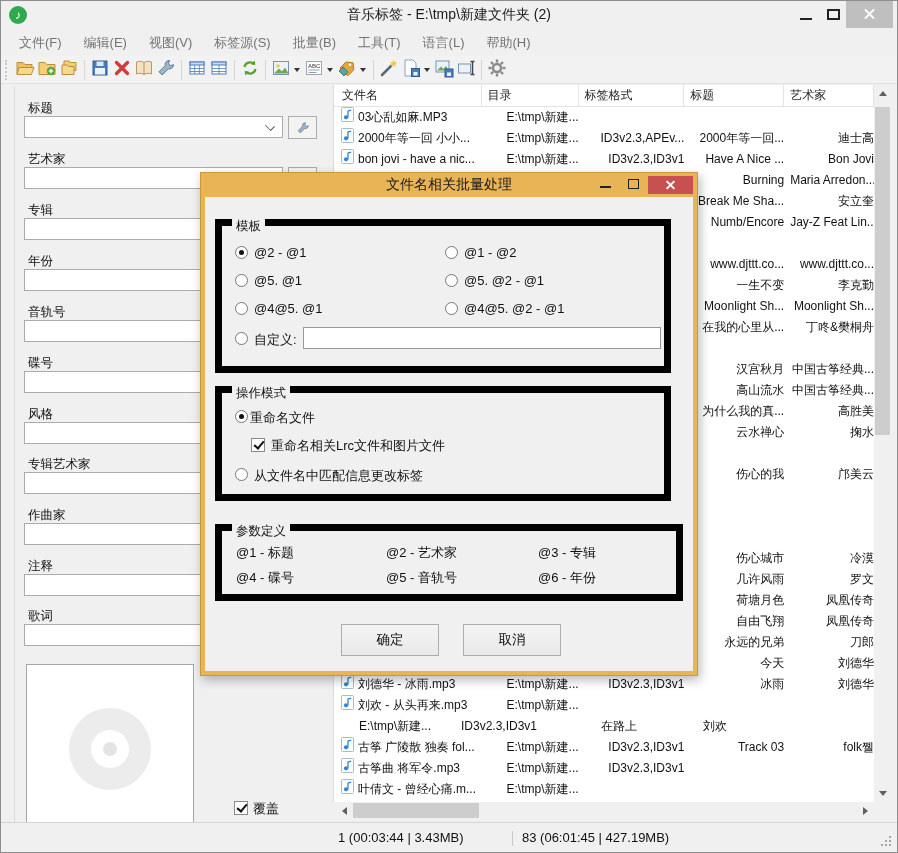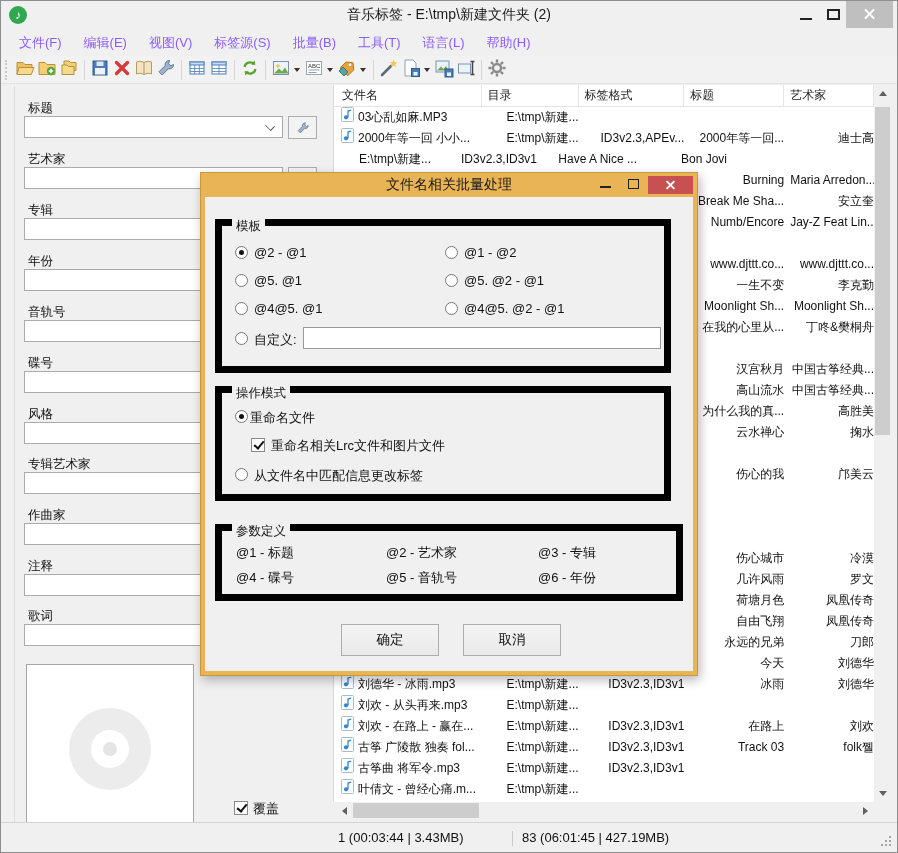--- a/index.html
+++ b/index.html
@@ -12,21 +12,21 @@
   .app-icon { position:absolute; left:9px; top:6px; width:18px; height:18px; border-radius:50%; background:#2FA84F; color:#fff; font-size:12px; line-height:18px; text-align:center; }
   .win-title { position:absolute; left:0; top:0; width:100%; text-align:center; font-size:14px; line-height:28px; color:#1b1b1b; }
   .win-min { position:absolute; left:800px; top:18px; width:12px; height:2px; background:#222; }
   .win-max { position:absolute; left:827px; top:9px; width:13px; height:11px; border:2px solid #222; background:transparent; }
   .win-close { position:absolute; left:846px; top:1px; width:47px; height:27px; background:#BFBFBF; }
   .win-close .x1,.win-close .x2 { position:absolute; left:17px; top:12px; width:13px; height:2px; background:#fff; }
   .win-close .x1 { transform:rotate(45deg); } .win-close .x2 { transform:rotate(-45deg); }
 
   
   .menubar { position:absolute; left:8px; top:30px; height:26px; display:flex; }
-  .menu-item { padding:0 11px; font-size:13px; line-height:26px; color:#8b5cf6; }
+  .menu-item { padding:0 11px; font-size:13px; line-height:26px; color:#737373; }
 
   
   .toolbar { position:absolute; left:0; top:56px; width:898px; height:28px; display:flex; align-items:center; border-bottom:1px solid #E2E2E2; background:#F2F2F2; }
   .tb-grip { width:4px; height:20px; border-left:2px dotted #C8C8C8; margin:0 5px 0 5px; }
   .tb-btn { height:24px; display:flex; align-items:center; justify-content:center; padding:0 1px; }
   .tb-btn svg { width:20px; height:20px; }
   .dd-arrow { width:0; height:0; border-left:3.5px solid transparent; border-right:3.5px solid transparent; border-top:4px solid #333; margin:0 2px 0 3px; }
   .tb-sep { width:1px; height:20px; background:#D5D5D5; margin:0 4px; }
 
   
@@ -324,20 +324,28 @@
               <path d="M7 10.3V4l3.2-.8" stroke="#2E86D4" stroke-width="1.3" fill="none"></path>
             </svg></span>
           <span>2000年等一回 小小...</span>
         </div>
         <div class="td " style="width: 97px;">E:\tmp\新建...</div>
         <div class="td " style="width: 106px;">ID3v2.3,APEv...</div>
         <div class="td " style="width: 100px;">2000年等一回...</div>
         <div class="td " style="width: 90px;">迪士高</div>
       </div>
       <div class="tr">
+        <div class="td file" style="width: 148px;">
+          <span><svg viewBox="0 0 13 15" width="13" height="15">
+              <rect x="0.5" y="0.5" width="12" height="14" rx="1" fill="#fff" stroke="#A9BACB"></rect>
+              <circle cx="5" cy="10.3" r="2.1" fill="#2E86D4"></circle>
+              <path d="M7 10.3V4l3.2-.8" stroke="#2E86D4" stroke-width="1.3" fill="none"></path>
+            </svg></span>
+          <span>bon jovi - have a nic...</span>
+        </div>
         <div class="td " style="width: 97px;">E:\tmp\新建...</div>
         <div class="td " style="width: 106px;">ID3v2.3,ID3v1</div>
         <div class="td " style="width: 100px;">Have A Nice ...</div>
         <div class="td " style="width: 90px;">Bon Jovi</div>
       </div>
       <div class="tr">
         <div class="td file" style="width: 148px;">
           <span></span>
         </div>
         <div class="td " style="width: 97px;"></div>
@@ -574,28 +582,20 @@
               <path d="M7 10.3V4l3.2-.8" stroke="#2E86D4" stroke-width="1.3" fill="none"></path>
             </svg></span>
           <span>刘欢 - 从头再来.mp3</span>
         </div>
         <div class="td " style="width: 97px;">E:\tmp\新建...</div>
         <div class="td " style="width: 106px;"></div>
         <div class="td " style="width: 100px;"></div>
         <div class="td " style="width: 90px;"></div>
       </div>
       <div class="tr">
-        <div class="td file" style="width: 148px;">
-          <span><svg viewBox="0 0 13 15" width="13" height="15">
-              <rect x="0.5" y="0.5" width="12" height="14" rx="1" fill="#fff" stroke="#A9BACB"></rect>
-              <circle cx="5" cy="10.3" r="2.1" fill="#2E86D4"></circle>
-              <path d="M7 10.3V4l3.2-.8" stroke="#2E86D4" stroke-width="1.3" fill="none"></path>
-            </svg></span>
-          <span>刘欢 - 在路上 - 赢在...</span>
-        </div>
         <div class="td " style="width: 97px;">E:\tmp\新建...</div>
         <div class="td " style="width: 106px;">ID3v2.3,ID3v1</div>
         <div class="td " style="width: 100px;">在路上</div>
         <div class="td " style="width: 90px;">刘欢</div>
       </div>
       <div class="tr">
         <div class="td file" style="width: 148px;">
           <span><svg viewBox="0 0 13 15" width="13" height="15">
               <rect x="0.5" y="0.5" width="12" height="14" rx="1" fill="#fff" stroke="#A9BACB"></rect>
               <circle cx="5" cy="10.3" r="2.1" fill="#2E86D4"></circle>

